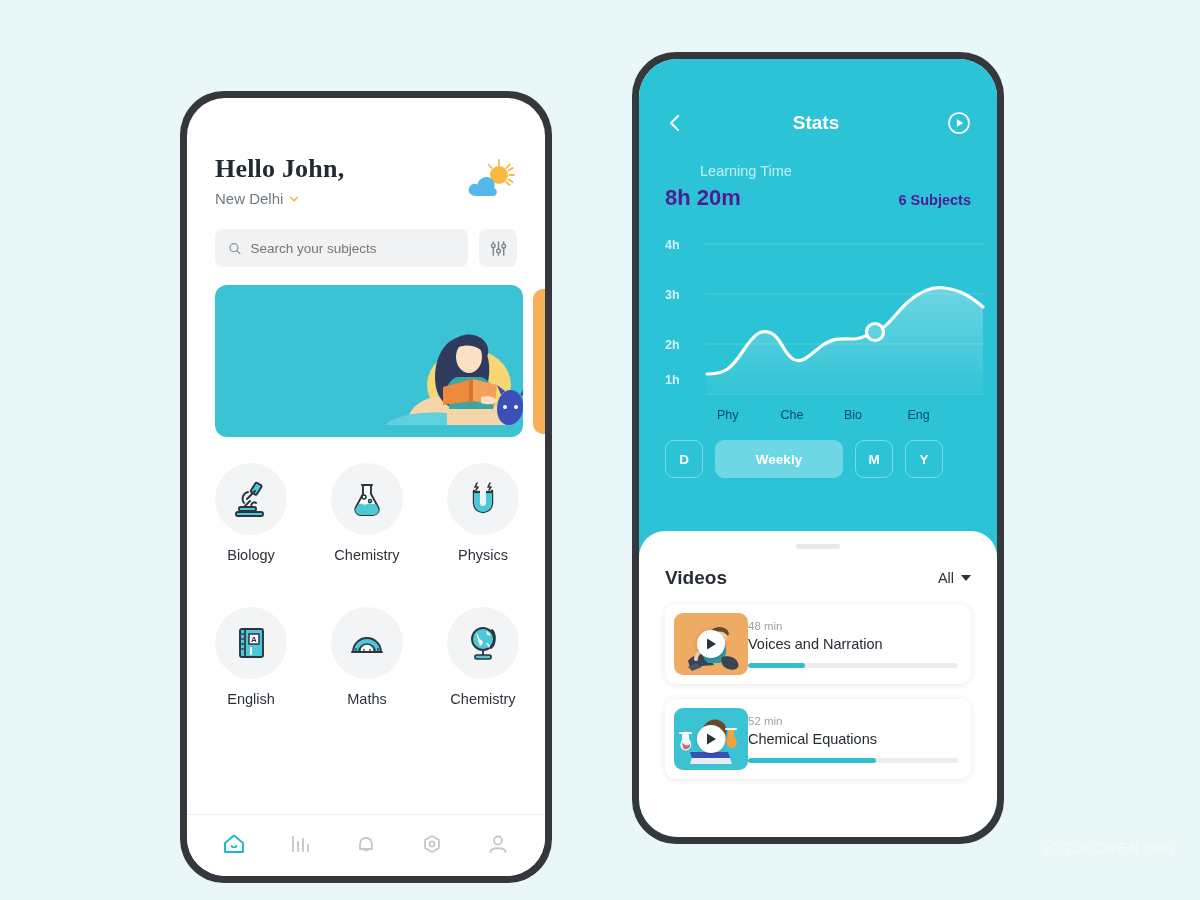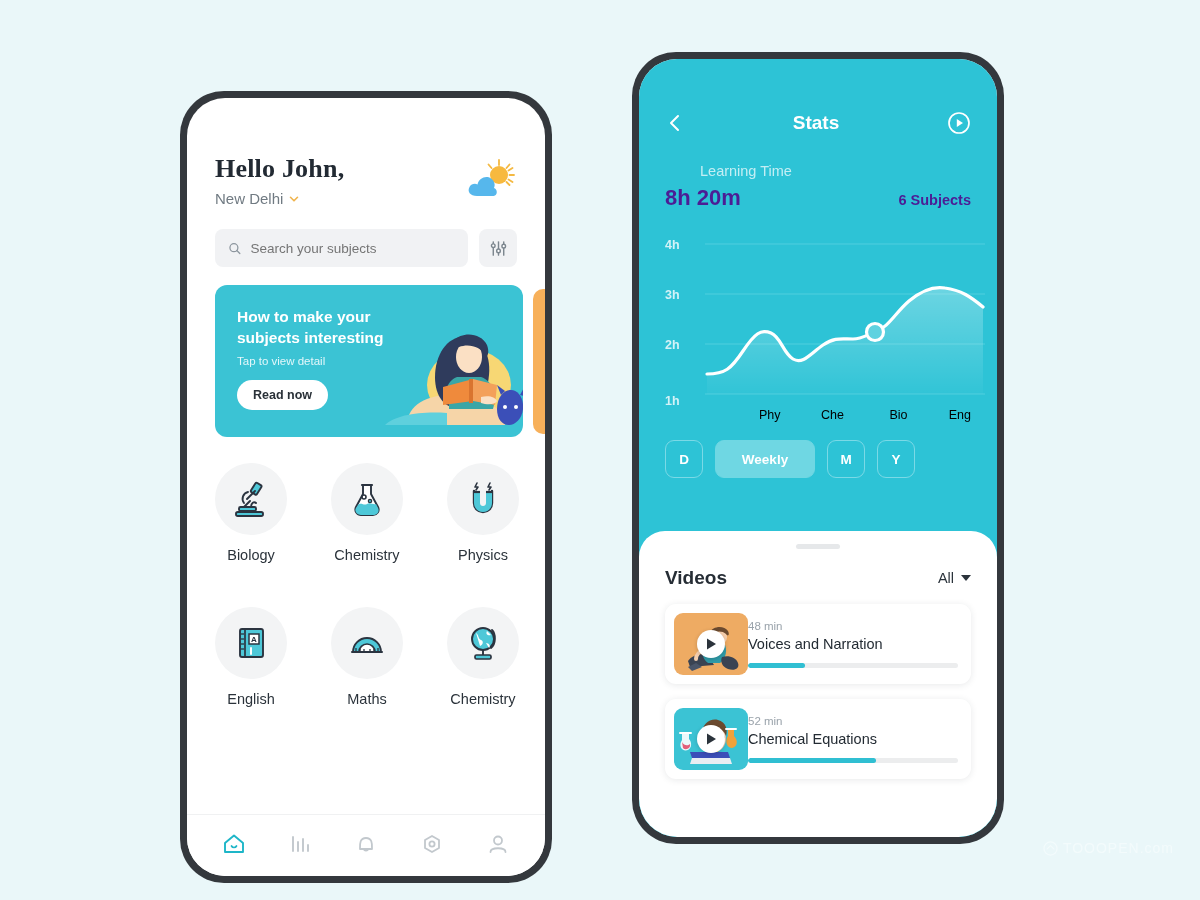--- a/index.html
+++ b/index.html
@@ -125,31 +125,31 @@
 
   .chart-wrap { position: relative; margin-top: 22px; height: 185px; }
   .chart-svg { position: absolute; left: 0; top: 0; }
   .ytick {
     position: absolute; font-size: 12.5px; color: #d3f2f7; font-weight: bold;
   }
   .xlabels {
     position: absolute; left: 52px; right: 0; bottom: -4px;
     display: flex;
   }
-  .xlabel { font-size: 12.5px; color: #000000; text-align: right; }
+  .xlabel { font-size: 12.5px; color: #0c4a6e; text-align: left; }
 
   .chips { display: flex; gap: 12px; margin-top: 22px; align-items: center; }
   .chip {
     height: 38px; border: 1px solid #7bd9e6; border-radius: 9px;
     color: #fff; font-size: 13.5px; font-weight: bold;
     display: flex; align-items: center; justify-content: center;
     background: transparent; font-family: "Liberation Sans", sans-serif;
   }
   .chip.sq { width: 38px; }
-  .chip.wide { width: 100px; text-align: right; }
+  .chip.wide { width: 128px; text-align: right; }
   .chip.active { background: #6fd7e3; border-color: #6fd7e3; }
 
   
   .sheet {
     position: absolute; left: 0; right: 0; bottom: 0; height: 306px;
     background: #fff; border-radius: 26px 26px 38px 38px;
   }
   .handle {
     width: 44px; height: 5px; background: #e6e8ea; border-radius: 3px;
     margin: 13px auto 0;
@@ -248,25 +248,20 @@
                 <circle cx="10" cy="12.5" r="1.9"></circle>
                 <circle cx="15.5" cy="7.5" r="1.9"></circle>
               </g>
             </svg>
           </div>
         </div>
       </div>
 
       <div class="carousel">
         <div class="banner">
-          <div class="banner-txt">
-            <div class="banner-title">How to make your subjects interesting</div>
-            <div class="banner-sub">Tap to view detail</div>
-            <button class="read-btn">Read now</button>
-          </div>
           <svg class="banner-art" viewBox="0 0 150 152">
             <ellipse cx="92" cy="100" rx="42" ry="36" fill="#f7d774"></ellipse>
             <path d="M30 140 C30 118 55 108 80 110 C105 112 128 122 128 140 Z" fill="#f6d5a8"></path>
             <path d="M58 92 C58 70 70 52 86 52 C104 52 114 68 112 90 C110 112 100 124 84 124 C68 124 58 112 58 92 Z" fill="#2f3b5c"></path>
             <path d="M72 118 C66 108 70 96 80 92 L104 92 C116 96 120 110 116 124 L72 124 Z" fill="#3aa6a6"></path>
             <ellipse cx="92" cy="72" rx="13" ry="16" fill="#fbe0c4"></ellipse>
             <path d="M76 56 C86 46 104 48 110 60 C113 68 110 74 108 70 C104 62 92 58 82 62 Z" fill="#2f3b5c"></path>
             <path d="M66 102 L96 94 L96 116 L66 120 Z" fill="#ef8a3c"></path>
             <path d="M96 94 L120 100 L118 120 L96 116 Z" fill="#f3a05a"></path>
             <rect x="92" y="94" width="4" height="24" fill="#d9742f"></rect>
@@ -441,21 +436,21 @@
           <div class="lt-label">Learning Time</div>
           <div class="lt-row">
             <div class="lt-value">8h 20m</div>
             <div class="lt-sub">6 Subjects</div>
           </div>
 
           <div class="chart-wrap">
             <div class="ytick" style="left:0;  top:5px;">4h</div>
             <div class="ytick" style="left:0;  top:55px;">3h</div>
             <div class="ytick" style="left:0;  top:105px;">2h</div>
-            <div class="ytick" style="left:0;  top:161px;">1h</div>
+            <div class="ytick" style="left:0;  top:140px;">1h</div>
 
             <svg class="chart-svg" width="320" height="172" viewBox="0 0 320 172">
               <defs>
                 <linearGradient id="areaFill" x1="0" y1="0" x2="0" y2="1">
                   <stop offset="0%" stop-color="#ffffff" stop-opacity="0.30"></stop>
                   <stop offset="100%" stop-color="#ffffff" stop-opacity="0.02"></stop>
                 </linearGradient>
               </defs>
               <g stroke="#6fd8e6" stroke-width="1" opacity=".55">
                 <line x1="40" y1="11" x2="320" y2="11"></line>

